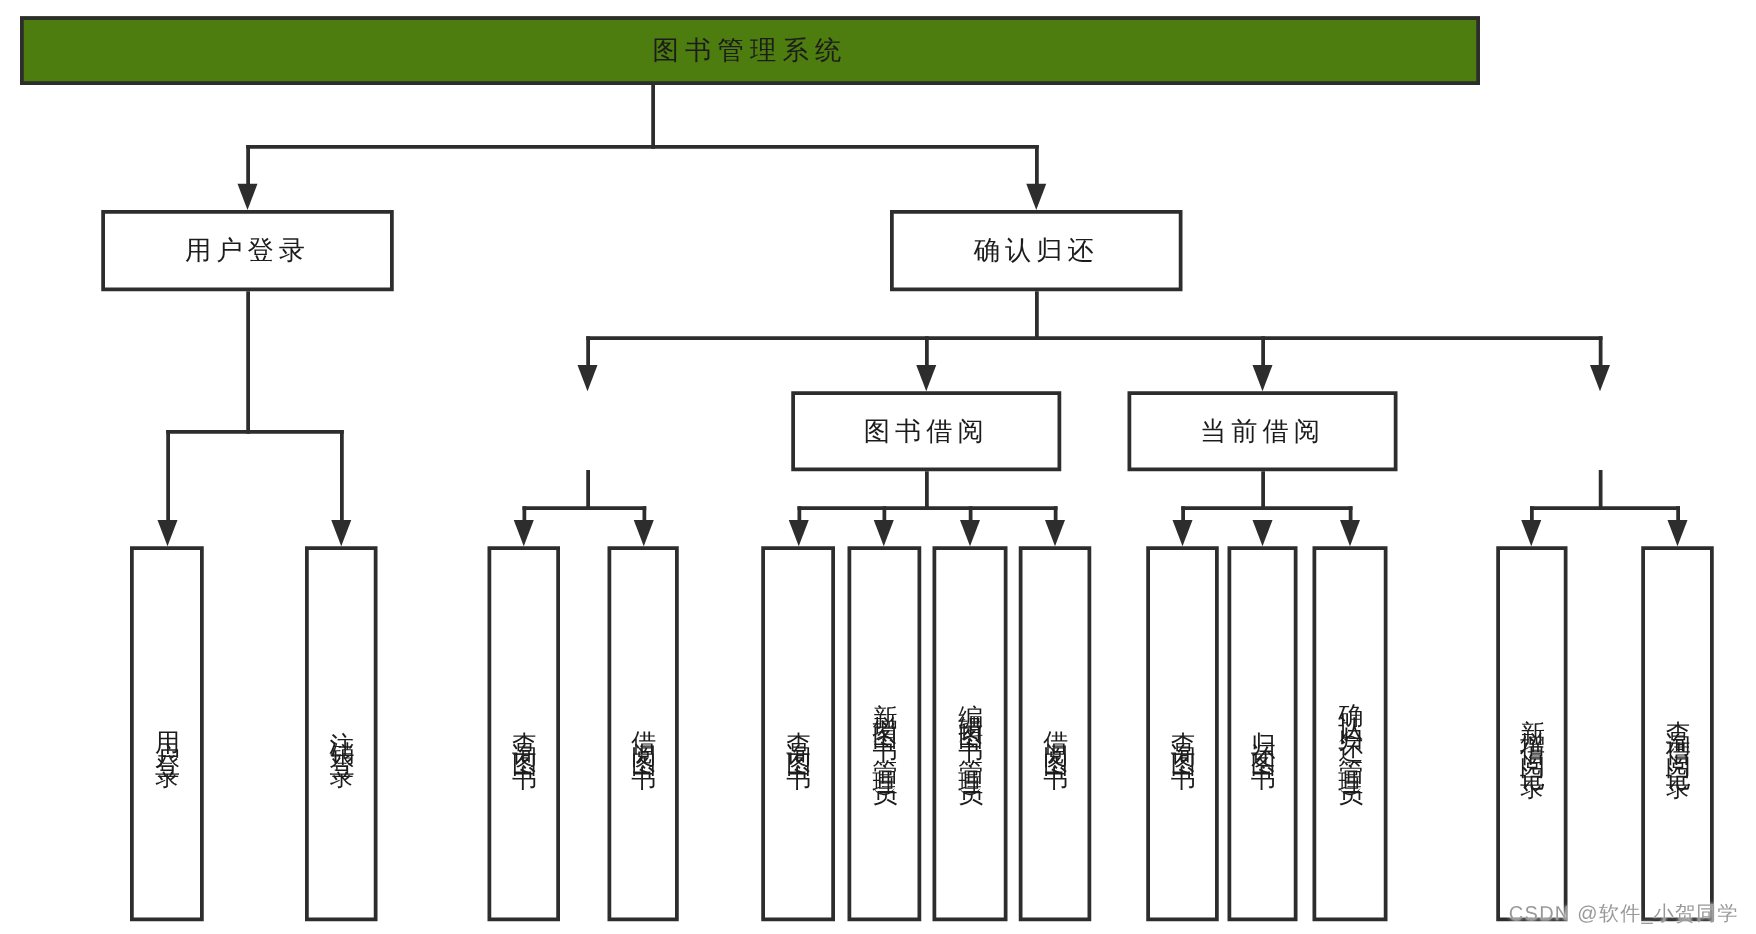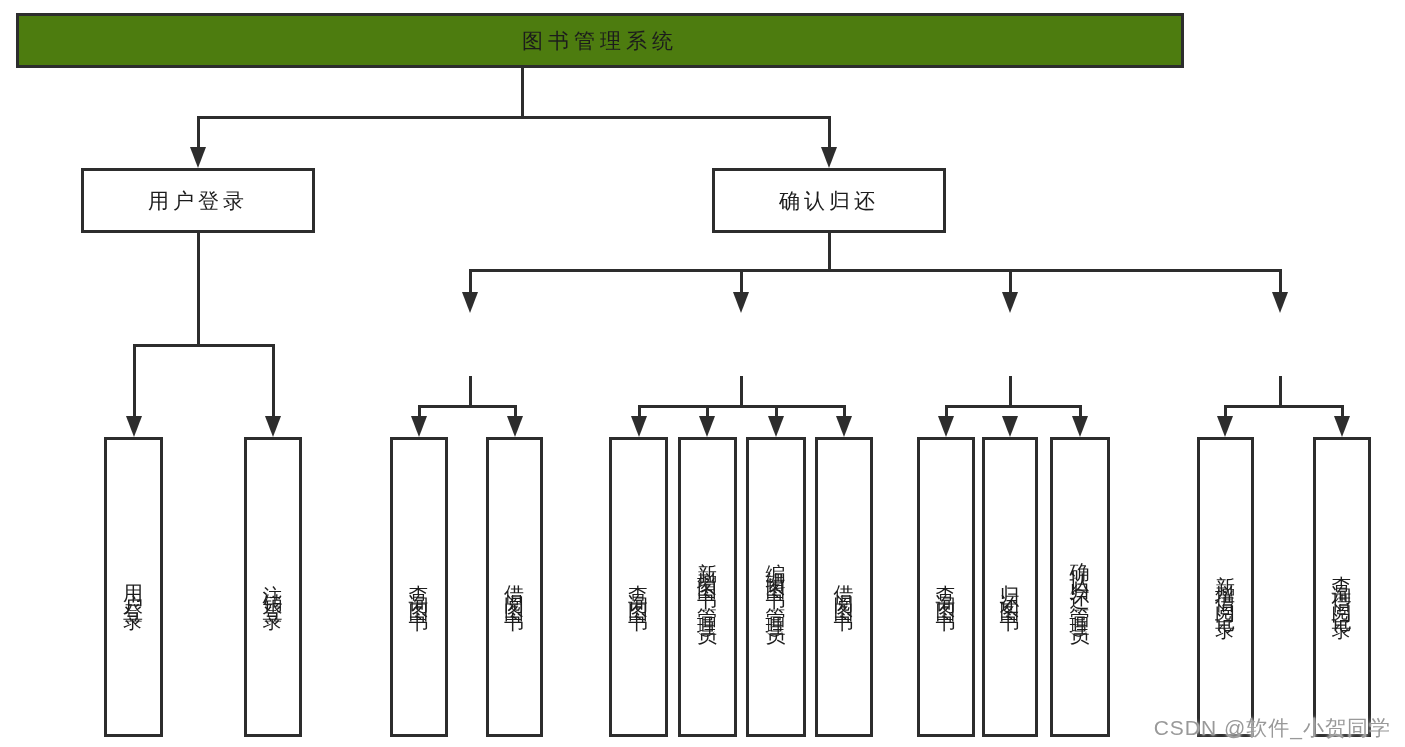--- a/index.html
+++ b/index.html
@@ -50,21 +50,21 @@
     width: 0;
     height: 0;
     border-left: 8px solid transparent;
     border-right: 8px solid transparent;
     border-top: 21px solid #2d2d2d;
   }
   .watermark {
     position: absolute;
     right: 14px;
     bottom: 5px;
-    font-size: 21px;
+    font-size: 16px;
     letter-spacing: 1px;
     color: #999999;
     text-shadow: 0 0 2px #ffffff, 0 0 4px #ffffff;
     z-index: 10;
     white-space: nowrap;
   }
 </style>
 </head>
 <body>
 
@@ -123,20 +123,26 @@
     <div class="arrowhead" style="left: 1334px; top: 416px; border-top-color: rgb(45, 45, 45);"></div>
     <div class="node title-node" style="left: 16px; top: 13px; width: 1168px; height: 55px; border-color: rgb(45, 45, 45); background: #4d7c0f;">
       <span class="node-label" style="color: rgb(28, 28, 28);">图书管理系统</span>
     </div>
     <div class="node" style="left: 81px; top: 168px; width: 234px; height: 65px; border-color: rgb(45, 45, 45); background: rgb(255, 255, 255);">
       <span class="node-label" style="color: rgb(28, 28, 28);">用户登录</span>
     </div>
     <div class="node" style="left: 712px; top: 168px; width: 234px; height: 65px; border-color: rgb(45, 45, 45); background: rgb(255, 255, 255);">
       <span class="node-label" style="color: rgb(28, 28, 28);">确认归还</span>
     </div>
+    <div class="node" style="left: 633px; top: 313px; width: 216px; height: 64px; border-color: rgb(45, 45, 45); background: rgb(255, 255, 255);">
+      <span class="node-label" style="color: rgb(28, 28, 28);">图书借阅</span>
+    </div>
+    <div class="node" style="left: 902px; top: 313px; width: 216px; height: 64px; border-color: rgb(45, 45, 45); background: rgb(255, 255, 255);">
+      <span class="node-label" style="color: rgb(28, 28, 28);">当前借阅</span>
+    </div>
     <div class="node vertical" style="left: 104px; top: 437px; width: 59px; height: 300px; border-color: rgb(45, 45, 45); background: rgb(255, 255, 255);">
       <span class="node-label" style="color: rgb(28, 28, 28);">用户登录</span>
     </div>
     <div class="node vertical" style="left: 244px; top: 437px; width: 58px; height: 300px; border-color: rgb(45, 45, 45); background: rgb(255, 255, 255);">
       <span class="node-label" style="color: rgb(28, 28, 28);">注销登录</span>
     </div>
     <div class="node vertical" style="left: 390px; top: 437px; width: 58px; height: 300px; border-color: rgb(45, 45, 45); background: rgb(255, 255, 255);">
       <span class="node-label" style="color: rgb(28, 28, 28);">查询图书</span>
     </div>
     <div class="node vertical" style="left: 486px; top: 437px; width: 57px; height: 300px; border-color: rgb(45, 45, 45); background: rgb(255, 255, 255);">

